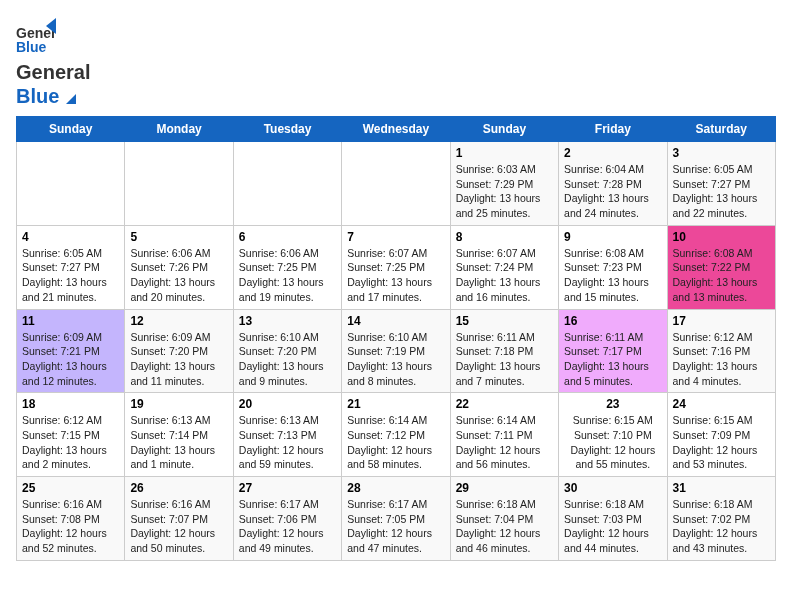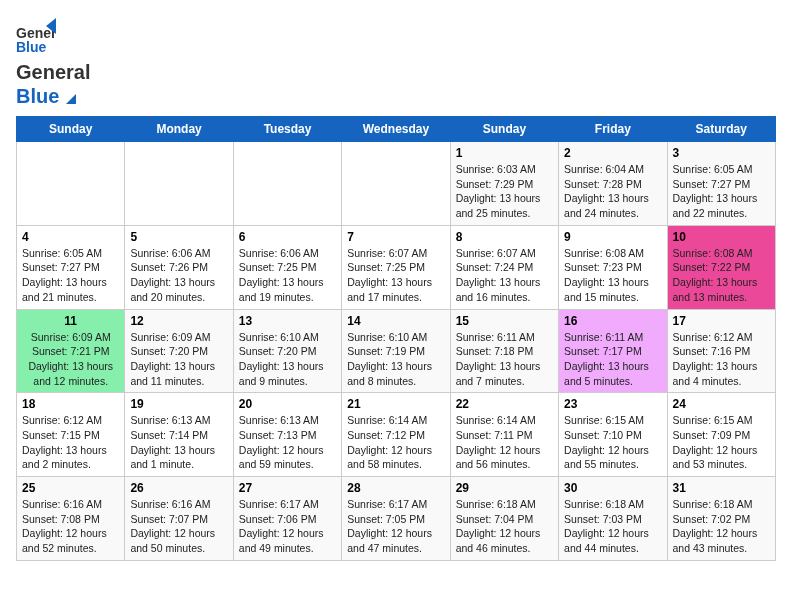--- a/index.html
+++ b/index.html
@@ -157,21 +157,21 @@
         <td style="background: rgb(255, 255, 255);">
           <span class="day-number">9</span>
           <div class="day-info">Sunrise: 6:08 AM<br>Sunset: 7:23 PM<br>Daylight: 13 hours and 15 minutes.</div>
         </td>
         <td style="background: #ec4899;">
           <span class="day-number">10</span>
           <div class="day-info">Sunrise: 6:08 AM<br>Sunset: 7:22 PM<br>Daylight: 13 hours and 13 minutes.</div>
         </td>
       </tr>
       <tr>
-        <td style="background: #86efac; text-align: center;">
+        <td style="background: #c4b5fd;">
           <span class="day-number">11</span>
           <div class="day-info">Sunrise: 6:09 AM<br>Sunset: 7:21 PM<br>Daylight: 13 hours and 12 minutes.</div>
         </td>
         <td style="background: rgb(249, 249, 249);">
           <span class="day-number">12</span>
           <div class="day-info">Sunrise: 6:09 AM<br>Sunset: 7:20 PM<br>Daylight: 13 hours and 11 minutes.</div>
         </td>
         <td style="background: rgb(249, 249, 249);">
           <span class="day-number">13</span>
           <div class="day-info">Sunrise: 6:10 AM<br>Sunset: 7:20 PM<br>Daylight: 13 hours and 9 minutes.</div>
@@ -207,21 +207,21 @@
           <div class="day-info">Sunrise: 6:13 AM<br>Sunset: 7:13 PM<br>Daylight: 12 hours and 59 minutes.</div>
         </td>
         <td style="background: rgb(255, 255, 255);">
           <span class="day-number">21</span>
           <div class="day-info">Sunrise: 6:14 AM<br>Sunset: 7:12 PM<br>Daylight: 12 hours and 58 minutes.</div>
         </td>
         <td style="background: rgb(255, 255, 255);">
           <span class="day-number">22</span>
           <div class="day-info">Sunrise: 6:14 AM<br>Sunset: 7:11 PM<br>Daylight: 12 hours and 56 minutes.</div>
         </td>
-        <td style="background: rgb(255, 255, 255);">
+        <td style="background: rgb(255, 255, 255); text-align: center;">
           <span class="day-number">23</span>
           <div class="day-info">Sunrise: 6:15 AM<br>Sunset: 7:10 PM<br>Daylight: 12 hours and 55 minutes.</div>
         </td>
         <td style="background: rgb(255, 255, 255);">
           <span class="day-number">24</span>
           <div class="day-info">Sunrise: 6:15 AM<br>Sunset: 7:09 PM<br>Daylight: 12 hours and 53 minutes.</div>
         </td>
       </tr>
       <tr>
         <td style="background: rgb(249, 249, 249);">

